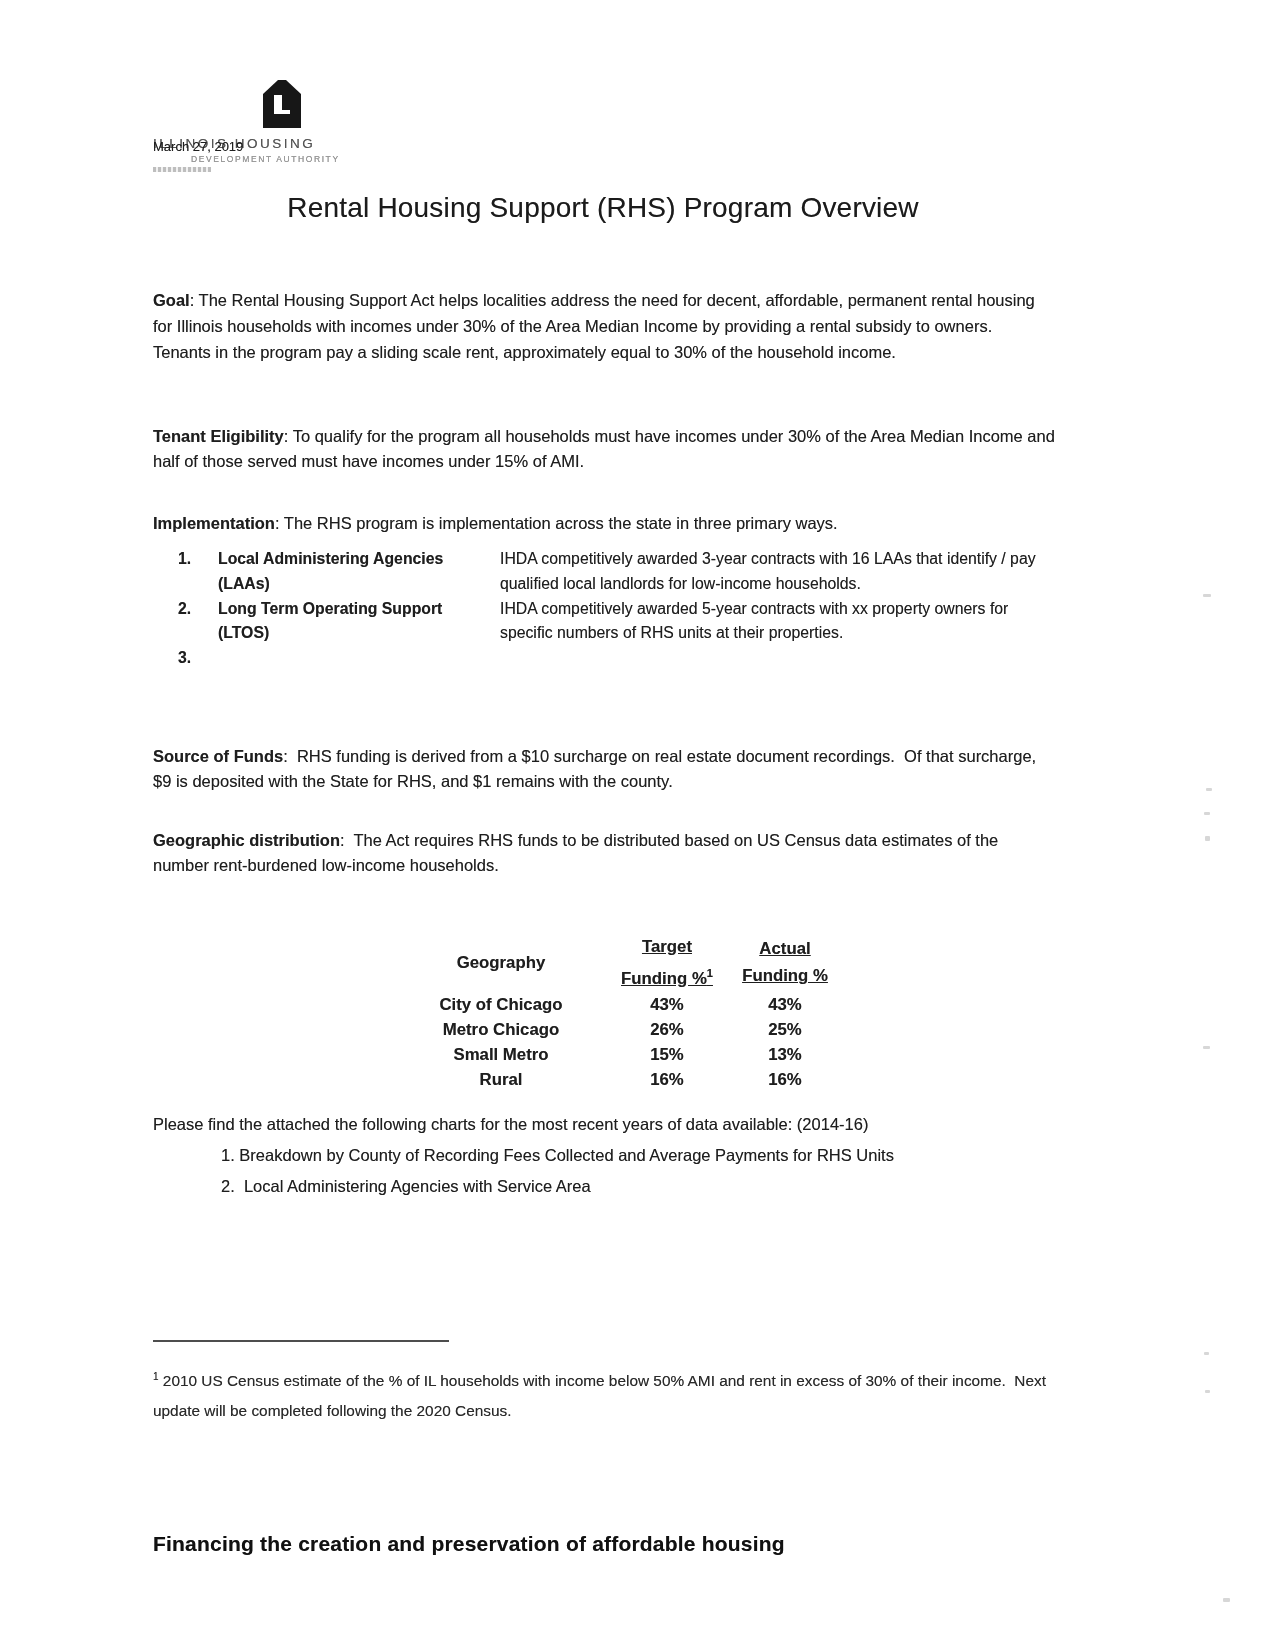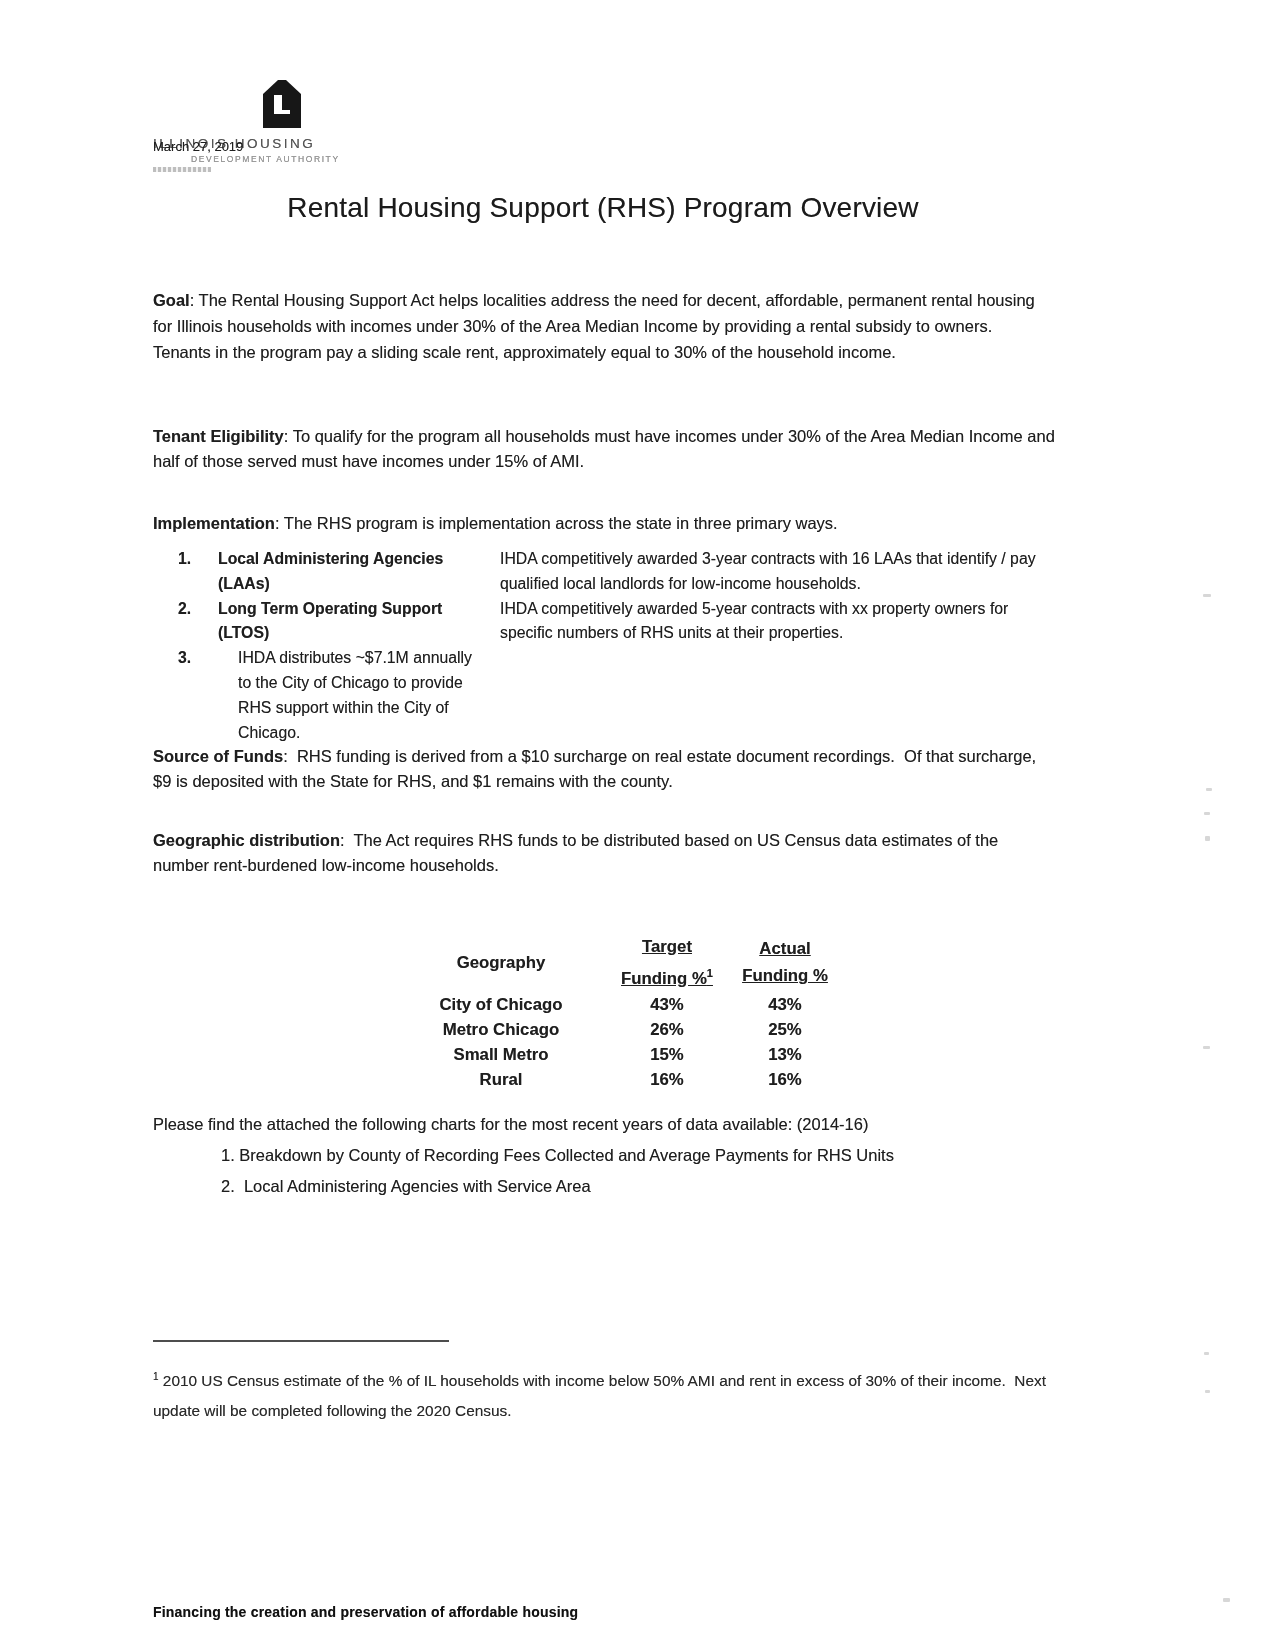--- a/index.html
+++ b/index.html
@@ -53,21 +53,21 @@
   
   .attach{position:absolute;left:153px;top:1112px;width:910px;font-size:16.5px;line-height:25.8px;}
   .attach-intro{display:block;}
   .attach-item{display:block;margin-left:68px;margin-top:5px;white-space:pre-wrap;}
 
   
   .foot-rule{position:absolute;left:153px;top:1340px;width:296px;height:2px;background:#4d4d4d;}
   .footnote{position:absolute;left:153px;top:1362px;width:905px;font-size:15.4px;line-height:29.5px;color:#2a2a2a;white-space:pre-wrap;}
   .footnote sup{font-size:10px;}
 
-  .footer-tagline{position:absolute;left:153px;top:1604px;font-size:14px;font-weight:bold;letter-spacing:.2px;color:#111;}
+  .footer-tagline{position:absolute;left:153px;top:1532px;font-size:21px;font-weight:bold;letter-spacing:.2px;color:#111;}
 
   
   .artifact{position:absolute;background:#c6c6c6;opacity:.7;border-radius:1px;}
   .a1{left:1203px;top:594px;width:8px;height:3px;}
   .a2{left:1206px;top:788px;width:6px;height:3px;}
   .a3{left:1204px;top:812px;width:6px;height:3px;}
   .a4{left:1205px;top:836px;width:5px;height:5px;}
   .a5{left:1203px;top:1046px;width:7px;height:3px;}
   .a6{left:1204px;top:1352px;width:5px;height:3px;}
   .a7{left:1205px;top:1390px;width:5px;height:3px;}
@@ -105,21 +105,20 @@
       <span class="impl-name">Local Administering Agencies (LAAs)</span>
       <span class="impl-desc">IHDA competitively awarded 3-year contracts with 16 LAAs that identify / pay qualified local landlords for low-income households.</span>
     </div>
     <div class="impl-row">
       <span class="impl-num">2.</span>
       <span class="impl-name">Long Term Operating Support (LTOS)</span>
       <span class="impl-desc">IHDA competitively awarded 5-year contracts with xx property owners for specific numbers of RHS units at their properties.</span>
     </div>
     <div class="impl-row">
       <span class="impl-num">3.</span>
-      <span class="impl-desc">IHDA distributes ~$7.1M annually to the City of Chicago to provide RHS support within the City of Chicago.</span>
     </div>
   </div>
 
   <p class="para p-source"><b>Source of Funds</b><span>:  </span><span>RHS funding is derived from a $10 surcharge on real estate document recordings.  Of that surcharge, $9 is deposited with the State for RHS, and $1 remains with the county.</span></p>
 
   <p class="para p-geo"><b>Geographic distribution</b><span>:  </span><span>The Act requires RHS funds to be distributed based on US Census data estimates of the number rent-burdened low-income households.</span></p>
 
   <table class="ftable">
     <thead>
       <tr>

